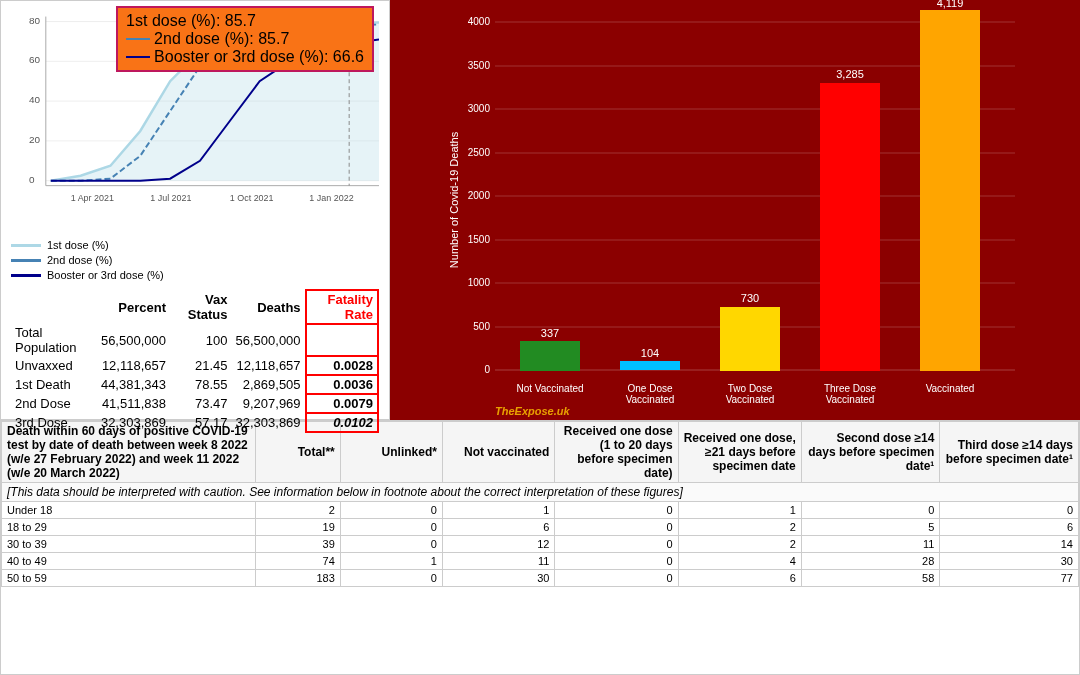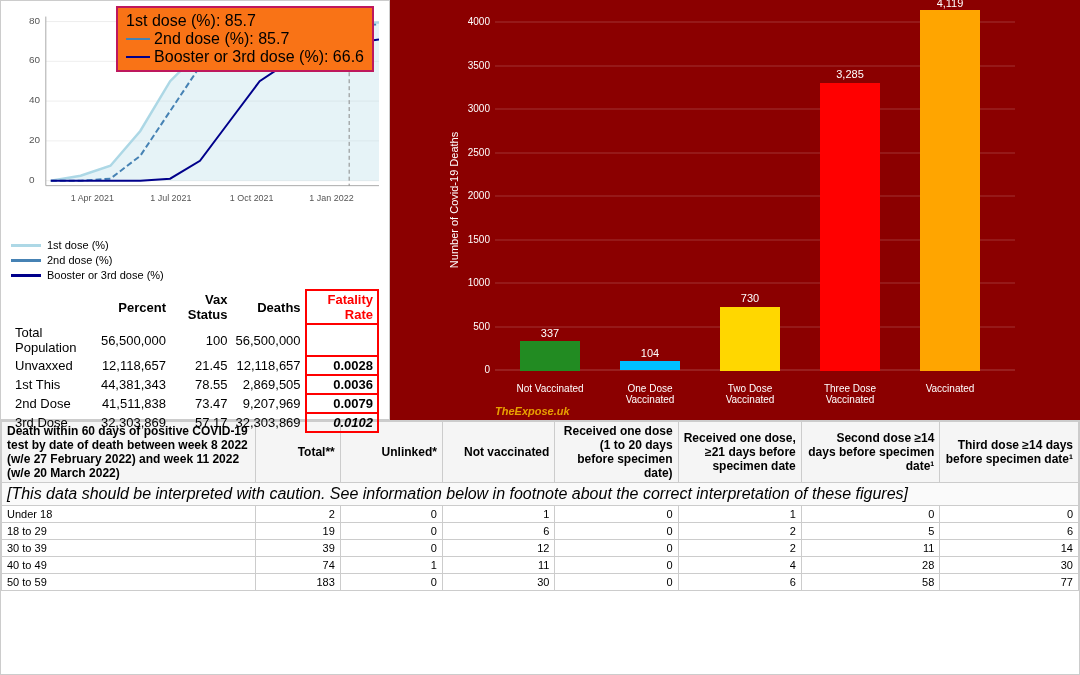--- a/index.html
+++ b/index.html
@@ -35,21 +35,21 @@
     
     .right-chart { flex: 1; background: #8b0000; position: relative; overflow: hidden; }
 
     
     .bottom-table-area { flex: 1; background: white; border: 1px solid #ccc; overflow: hidden; padding: 0; }
     .data-table { width: 100%; border-collapse: collapse; font-size: 11px; }
     .data-table th, .data-table td { border: 1px solid #ccc; padding: 2px 5px; text-align: right; vertical-align: middle; }
     .data-table th { background: #f5f5f5; font-weight: bold; font-size: 12px; }
     .data-table th:first-child { text-align: left; }
     .data-table td:first-child { text-align: left; }
-    .caution-row td { font-style: italic; font-size: 16px; text-align: center; background: #fafafa; }
+    .caution-row td { font-style: italic; font-size: 12px; text-align: center; background: #fafafa; }
     .header-first { font-size: 10px; vertical-align: top; text-align: left !important; }
   </style>
 </head>
 <body>
 
 <div class="main-container">
 
   <div class="top-section">
 
     <div class="left-chart">
@@ -130,21 +130,21 @@
               <td class="fatality-col"></td>
             </tr>
             <tr>
               <td>Unvaxxed</td>
               <td>12,118,657</td>
               <td>21.45</td>
               <td>12,118,657</td>
               <td class="fatality-col" style="font-weight:bold;">0.0028</td>
             </tr>
             <tr>
-              <td>1st This</td>
+              <td>1st Death</td>
               <td>44,381,343</td>
               <td>78.55</td>
               <td>2,869,505</td>
               <td class="fatality-col" style="font-weight:bold;">0.0036</td>
             </tr>
             <tr>
               <td>2nd Dose</td>
               <td>41,511,838</td>
               <td>73.47</td>
               <td>9,207,969</td>

